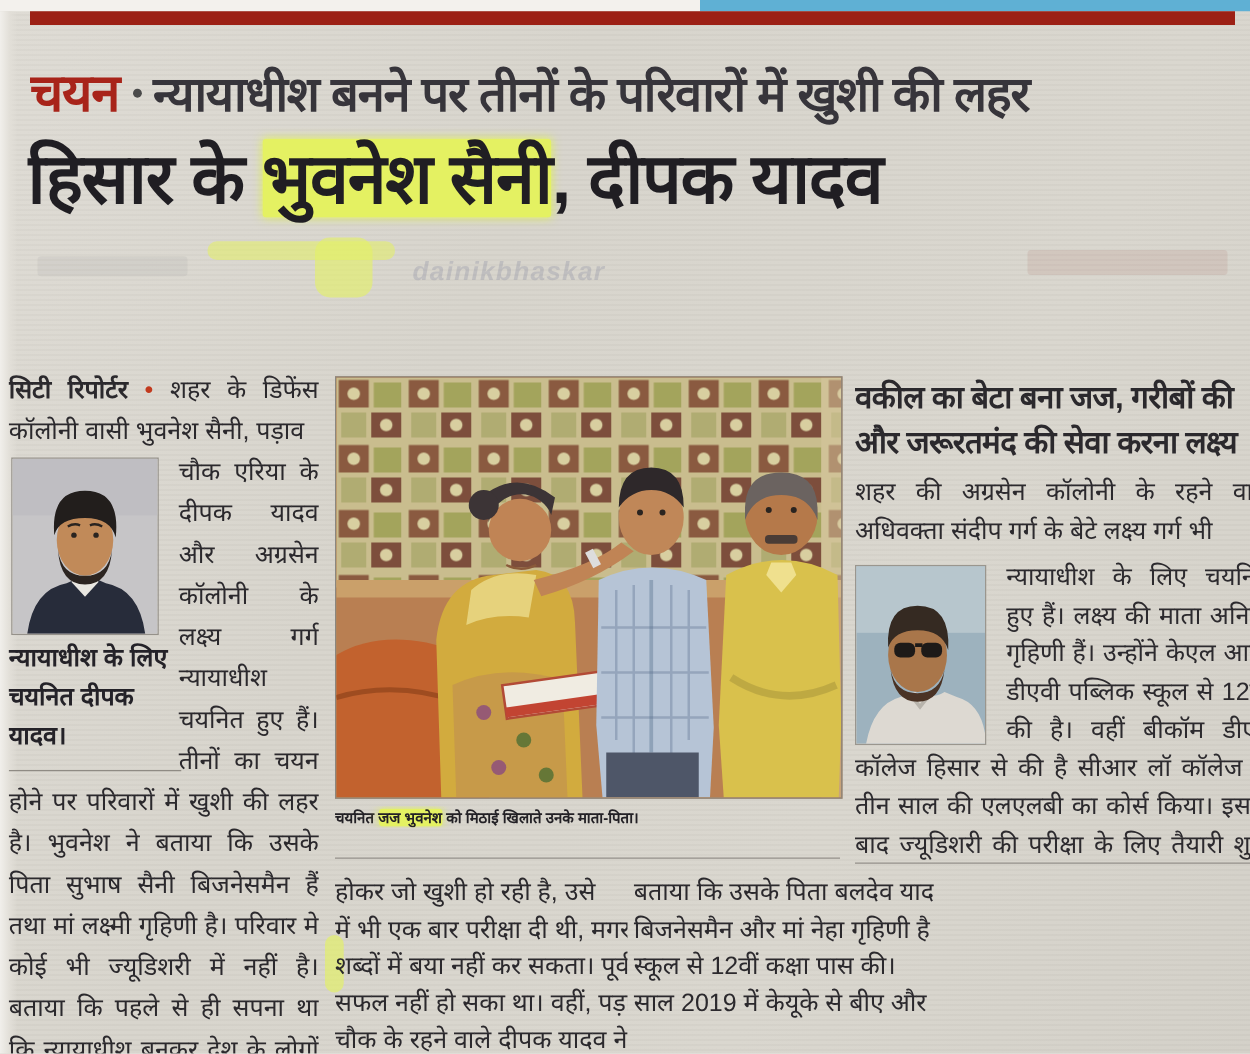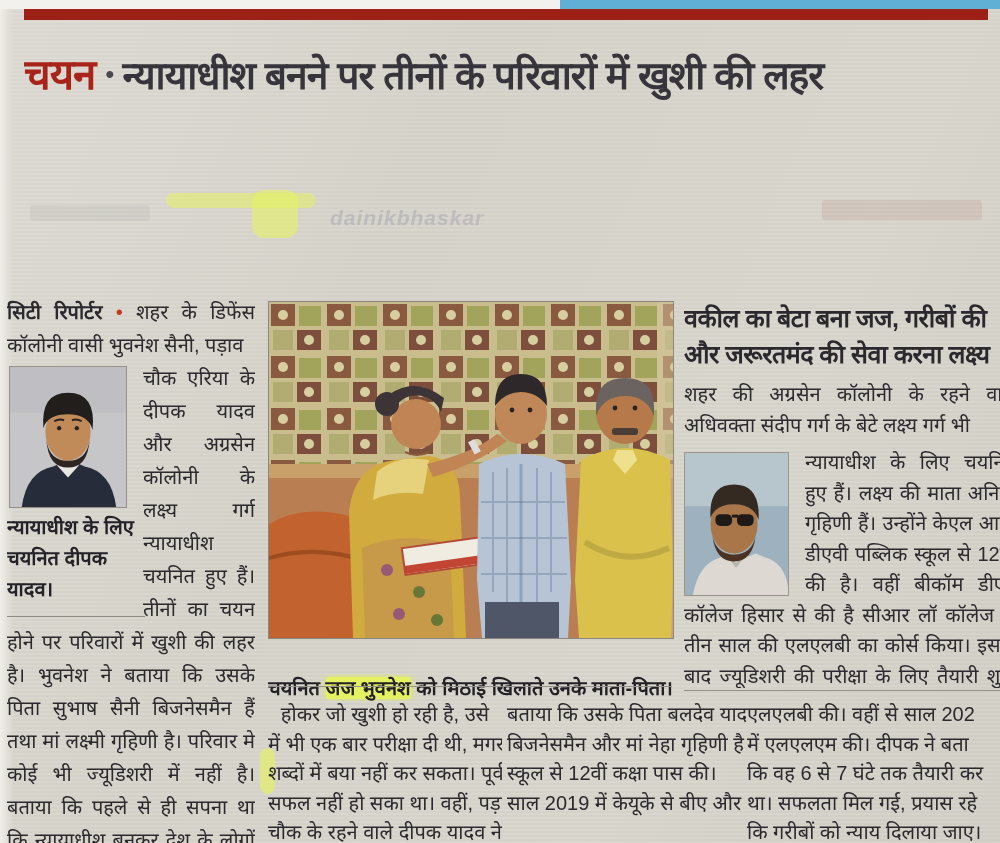--- a/index.html
+++ b/index.html
@@ -53,37 +53,37 @@
   .leftcol { left:7px; top:296px; width:248px; height:547px; overflow:hidden; }
   .lc-photobox { float:left; width:128px; margin:4px 8px 2px 0; }
   .lc-photobox svg { display:block; width:118px; height:142px; border:1px solid #95918a; margin-left:2px; }
   .lc-caption { font-weight:bold; font-size:20px; line-height:31px; text-align:left; padding-top:4px; color:#242228; }
   .lc-rule { border:none; border-top:1px solid #8f8b84; margin-top:11px; width:138px; }
 
   
   .main-photo { left:268px; top:301px; width:406px; height:338px; border:1px solid #8a8780;
                 background:#b98a5e; overflow:hidden; }
   .main-photo svg { display:block; width:100%; height:100%; }
-  .photo-caption { left:268px; top:674px; width:406px; font-size:20px; font-weight:bold;
+  .photo-caption { left:268px; top:645px; width:406px; font-size:12px; font-weight:bold;
                    color:#232126; white-space:nowrap; overflow:hidden; }
   .rule { background:#94908a; height:1px; }
   .rule-photo { left:268px; top:686px; width:404px; }
   .rule-right { left:684px; top:690px; width:316px; }
 
   
   .rightcol { left:684px; top:300px; width:332px; height:388px; overflow:hidden; }
   .rc-subhead div { font-size:25px; font-weight:bold; line-height:36px; white-space:nowrap; color:#2b292d; letter-spacing:-.5px; }
   .rc-body { margin-top:7px; font-size:20px; line-height:30.5px; text-align:justify; }
   .rc-photobox { float:left; width:113px; margin:5px 8px 2px 0; }
   .rc-photobox svg { display:block; width:105px; height:144px; border:1px solid #9a968e; }
 
   
   .bcol { top:700px; height:143px; overflow:hidden; }
   .bcol .tline { white-space:nowrap; overflow:hidden; font-size:20px; line-height:29.5px; color:#2b292d; }
-  .bcol1 { left:268px; width:234px;text-align:center; }
+  .bcol1 { left:268px; width:234px; }
   .bcol2 { left:507px; width:240px; }
   .bcol3 { left:747px; width:253px; }
 </style>
 </head>
 <body>
 
 <div class="canvas">
 
   <div class="abs strip-white"></div>
   <div class="abs strip-blue"></div>
@@ -93,20 +93,21 @@
   <div class="abs kicker">
     <span class="kicker-label">चयन</span><span class="kicker-bullet">•</span><span class="kicker-text">न्यायाधीश बनने पर तीनों के परिवारों में खुशी की लहर</span>
   </div>
 
   <div class="abs ghost1"></div>
   <div class="abs ghost2"></div>
   <div class="abs smudge-headline"></div>
   <div class="abs smudge-headline2"></div>
   <div class="abs watermark">dainikbhaskar</div>
 
+  <div class="abs headline l1"><span>हिसार के </span><span class="hl">भुवनेश सैनी</span><span>, दीपक यादव</span></div>
 
   <div class="abs leftcol bodytext">
     <div><span class="b">सिटी रिपोर्टर </span><span class="red">• </span><span>शहर के डिफेंस कॉलोनी वासी भुवनेश सैनी, पड़ाव</span></div>
     <div>
       <div class="lc-photobox">
         <svg viewBox="0 0 118 142" preserveAspectRatio="none">
           <rect width="118" height="142" fill="#c6c5c7"></rect>
           <rect width="118" height="46" fill="#bfbec2"></rect>
           <path d="M12,142 q5,-36 32,-41 l7,-3 q8,8 18,0 l7,3 q27,5 32,41 Z" fill="#272c3a"></path>
           <path d="M48,100 l11,12 11,-12 -4,-9 h-14 Z" fill="#e9e7e1"></path>
@@ -219,21 +220,14 @@
       <div class="tline">शब्दों में बया नहीं कर सकता। पूर्व</div>
       <div class="tline">सफल नहीं हो सका था। वहीं, पड़ाव</div>
       <div class="tline">चौक के रहने वाले दीपक यादव ने</div>
     </div>
   <div class="abs bcol bcol2">
       <div class="tline">बताया कि उसके पिता बलदेव यादव</div>
       <div class="tline">बिजनेसमैन और मां नेहा गृहिणी है।</div>
       <div class="tline">स्कूल से 12वीं कक्षा पास की।</div>
       <div class="tline">साल 2019 में केयूके से बीए और</div>
     </div>
-  <div class="abs bcol bcol3">
-      <div class="tline">एलएलबी की। वहीं से साल 202</div>
-      <div class="tline">में एलएलएम की। दीपक ने बता</div>
-      <div class="tline">कि वह 6 से 7 घंटे तक तैयारी कर</div>
-      <div class="tline">था। सफलता मिल गई, प्रयास रहे</div>
-      <div class="tline">कि गरीबों को न्याय दिलाया जाए।</div>
-    </div>
 
 </div>
 
 </body></html>

